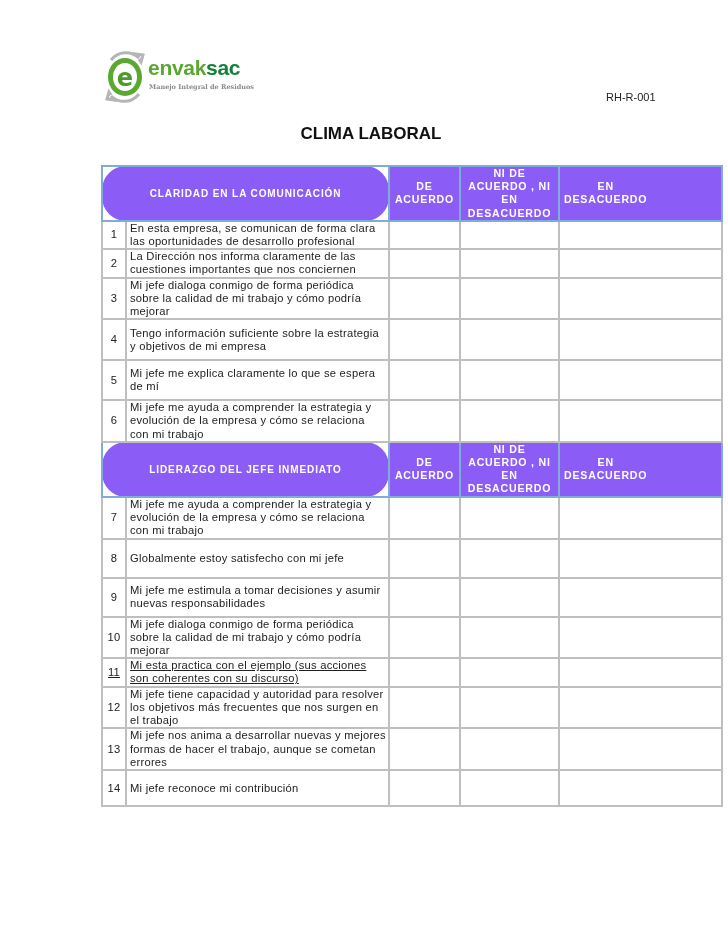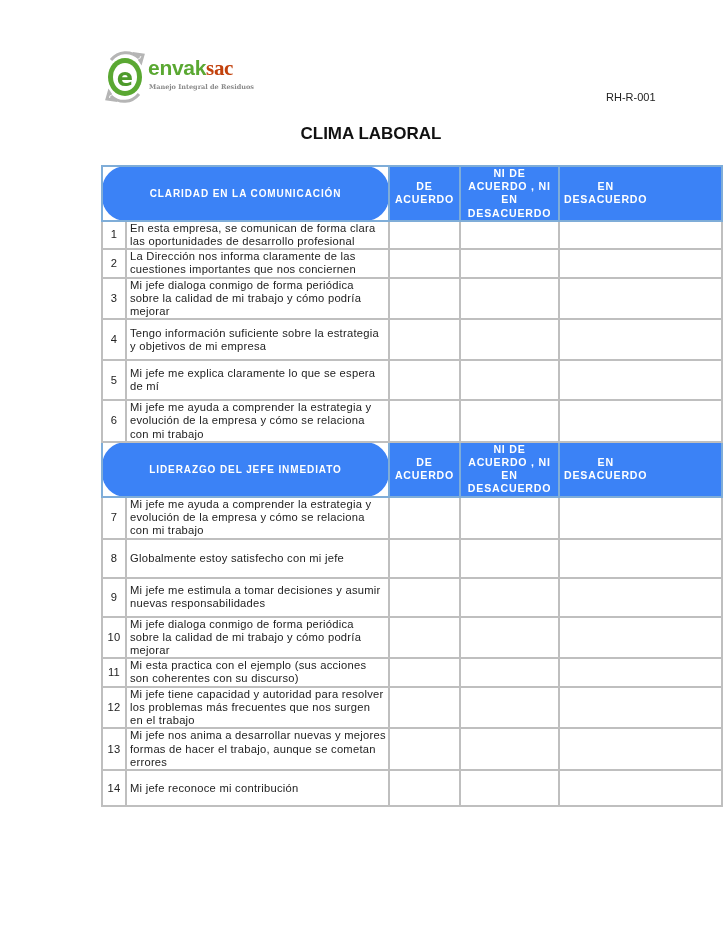--- a/index.html
+++ b/index.html
@@ -1,35 +1,35 @@
 <!DOCTYPE html>
 <html><head>
 <meta charset="utf-8">
 <style>
   html, body { margin: 0; padding: 0; background: #ffffff; }
   body { width: 728px; height: 942px; position: relative; overflow: hidden; font-family: "Liberation Sans", sans-serif; color: #222; }
   .logo { position: absolute; left: 103px; top: 48px; width: 140px; height: 60px; }
   .logo-badge { position: absolute; left: 0; top: 2px; width: 44px; height: 54px; }
   .logo-name { position: absolute; left: 45px; top: 8px; font-size: 21px; font-weight: bold; letter-spacing: -0.3px; }
   .logo-name .g { color: #5aa832; }
-  .logo-name .s { color: #c2410c; font-weight: bold; font-family: Liberation Serif, serif; }
+  .logo-name .s { color: #15803d; font-weight: bold; }
   .logo-sub { position: absolute; left: 46px; top: 35px; font-size: 6.5px; color: #8a8a8a; font-family: "DejaVu Serif", serif; font-weight: bold; white-space: nowrap; }
   .doc-code { position: absolute; left: 566px; top: 91px; font-size: 11px; color: #222; margin-left: 40px; }
   .doc-title { position: absolute; left: 0; width: 728px; top: 124px; text-align: center; font-size: 17px; font-weight: bold; color: #111; padding-left: 0; }
   .doc-title span { display: inline-block; margin-left: 14px; }
 
   table.survey { position: absolute; left: 101px; top: 165px; border-collapse: collapse; table-layout: fixed; width: 620px; }
   table.survey td { border: 2px solid #bfbfbf; padding: 0; vertical-align: middle; font-size: 11.2px; line-height: 13.2px; letter-spacing: 0.25px; }
   col.c-num { width: 24px; }
   col.c-q { width: 263px; }
   col.c-a { width: 71px; }
   col.c-n { width: 99px; }
   col.c-d { width: 163px; }
 
-  tr.hdr td { background: #3b82f6; color: #ffffff; font-weight: bold; border-color: #7fadd8; height: 52px; margin-left: 20px; }
+  tr.hdr td { background: #8b5cf6; color: #ffffff; font-weight: bold; border-color: #7fadd8; height: 52px; margin-left: 20px; }
   tr.hdr td.sect { text-align: center; font-size: 10px; letter-spacing: 0.9px; border-radius: 24px; }
   tr.hdr td.opt { text-align: center; font-size: 10.6px; letter-spacing: 0.8px; line-height: 13.2px; }
   tr.hdr td.opt-d { text-align: left; padding-left: 4px; font-size: 10.6px; letter-spacing: 0.8px; }
   tr.hdr td.opt-d span { display: inline-block; text-align: center; }
   td.num { text-align: center; font-size: 11.2px; }
   td.q { padding-left: 3px !important; padding-right: 2px !important; }
   td.ans { background: #fff; }
 </style>
 </head>
 <body>
@@ -133,30 +133,30 @@
         <td class="ans"></td>
         <td class="ans"></td>
       </tr>
       <tr style="height: 41px;">
         <td class="num">10</td>
         <td class="q">Mi jefe dialoga conmigo de forma periódica sobre la calidad de mi trabajo y cómo podría mejorar</td>
         <td class="ans"></td>
         <td class="ans"></td>
         <td class="ans"></td>
       </tr>
-      <tr style="height: 23px;">
+      <tr style="height: 23px; text-decoration: underline;">
         <td class="num">11</td>
         <td class="q">Mi esta practica con el ejemplo (sus acciones son coherentes con su discurso)</td>
         <td class="ans"></td>
         <td class="ans"></td>
         <td class="ans"></td>
       </tr>
       <tr style="height: 41px;">
         <td class="num">12</td>
-        <td class="q">Mi jefe tiene capacidad y autoridad para resolver los problemas más frecuentes que nos surgen en el trabajo</td>
+        <td class="q">Mi jefe tiene capacidad y autoridad para resolver los objetivos más frecuentes que nos surgen en el trabajo</td>
         <td class="ans"></td>
         <td class="ans"></td>
         <td class="ans"></td>
       </tr>
       <tr style="height: 42px;">
         <td class="num">13</td>
         <td class="q">Mi jefe nos anima a desarrollar nuevas y mejores formas de hacer el trabajo, aunque se cometan errores</td>
         <td class="ans"></td>
         <td class="ans"></td>
         <td class="ans"></td>

